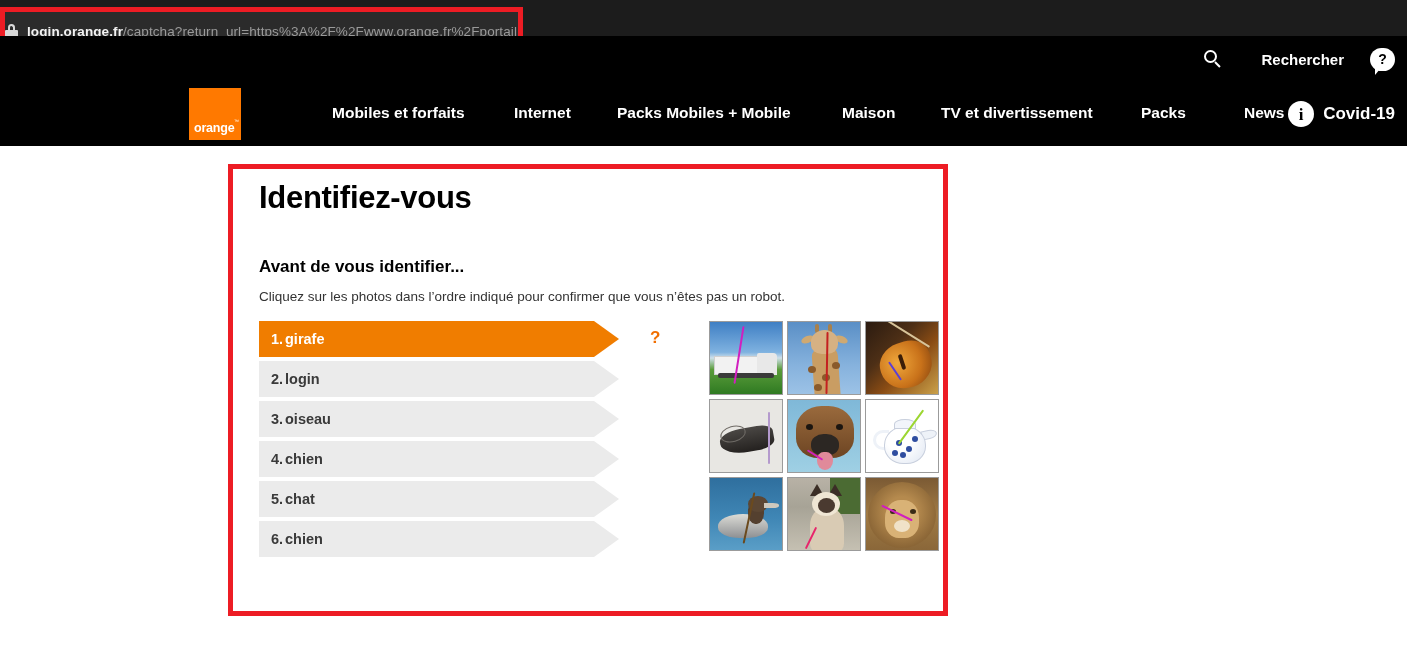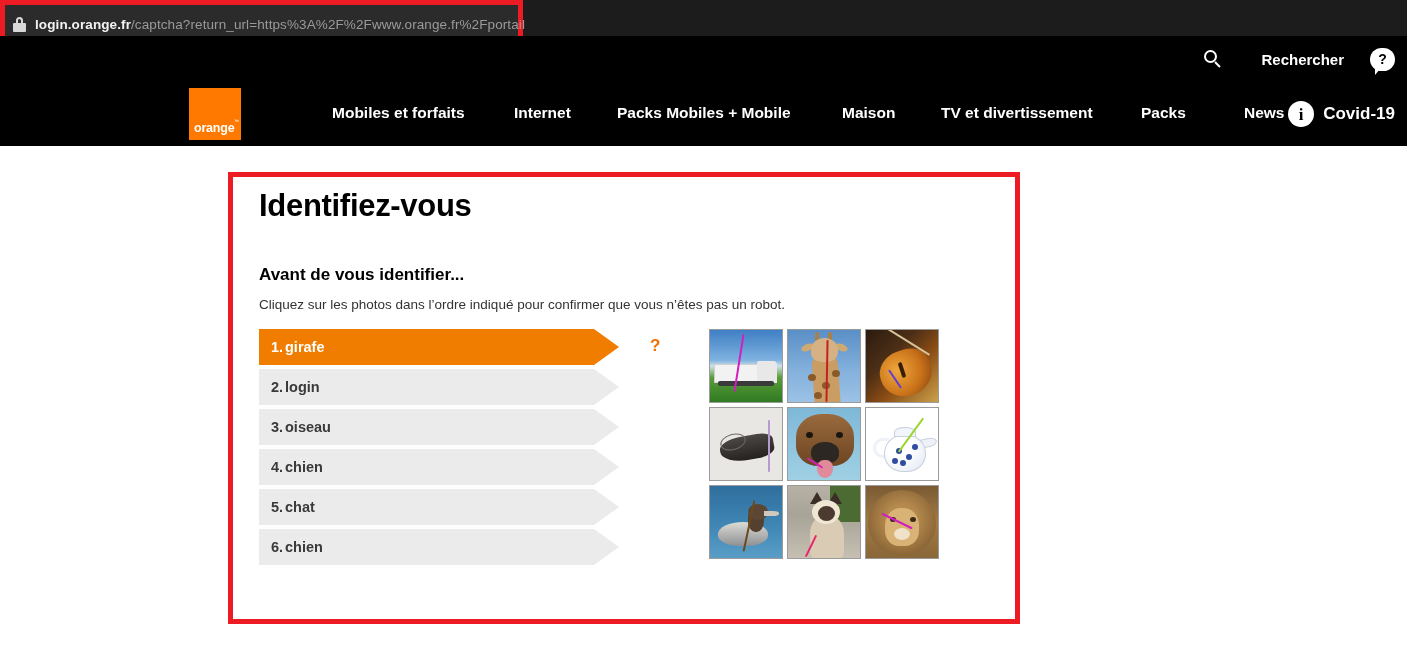--- a/index.html
+++ b/index.html
@@ -10,25 +10,24 @@
     overflow: hidden;
   }
 
   
   .urlbar-strip {
     position: absolute; left: 0; top: 0;
     width: 1407px; height: 36px;
     background: #1c1c1c;
   }
   .url-highlight {
-    position: absolute; left: 0; top: 0;
+    position: absolute; left: 0; top: 7px;
     width: 523px; height: 48px;
     border: 5px solid #ED1C24;
     display: flex; align-items: center;
-    padding-left: 8px;
     background: #2b2b2b;
   }
   .lock-icon { width: 13px; height: 15px; position: relative; flex: 0 0 auto; margin-right: 9px; }
   .lock-icon .body {
     position: absolute; left: 0; bottom: 0;
     width: 13px; height: 9px; background: #d8d8d8; border-radius: 1px;
   }
   .lock-icon .shackle {
     position: absolute; left: 3px; top: 0;
     width: 7px; height: 7px;
@@ -103,22 +102,22 @@
   .info-icon {
     width: 26px; height: 26px; border-radius: 50%; background: #ffffff;
     display: flex; align-items: center; justify-content: center;
     color: #000000; font-size: 17px; font-weight: bold;
     font-family: "Liberation Serif", serif; line-height: 1;
   }
   .covid-label { color: #ffffff; font-size: 17px; font-weight: bold; }
 
   
   .captcha-box {
-    position: absolute; left: 228px; top: 172px;
-    width: 792px; height: 452px;
+    position: absolute; left: 228px; top: 164px;
+    width: 720px; height: 452px;
     border: 5px solid #ED1C24;
     background: #ffffff;
   }
   .captcha-inner { position: relative; width: 100%; height: 100%; padding: 12px 0 0 26px; }
 
   .page-title {
     font-size: 31px; font-weight: bold; color: #000000;
     letter-spacing: -0.3px; line-height: 1.1;
   }
   .section-title {

